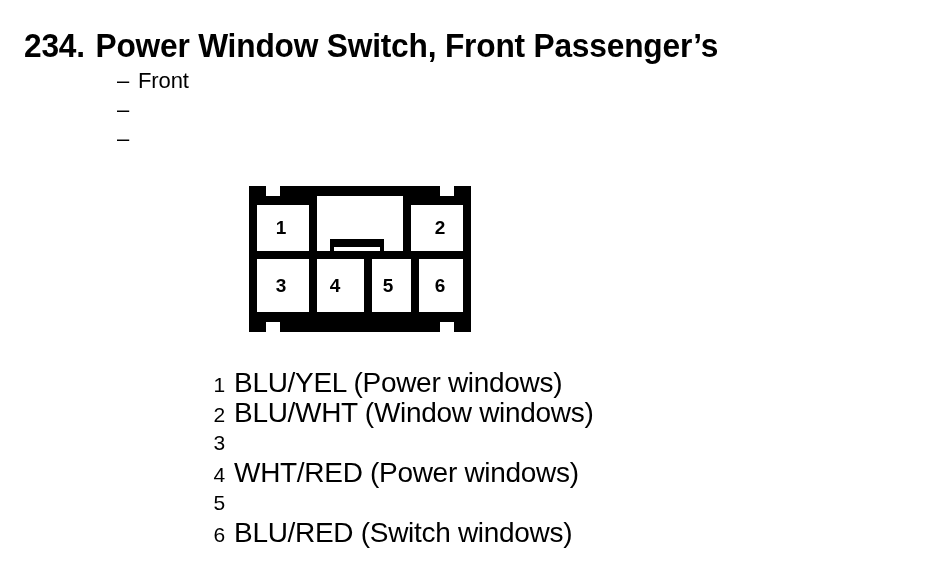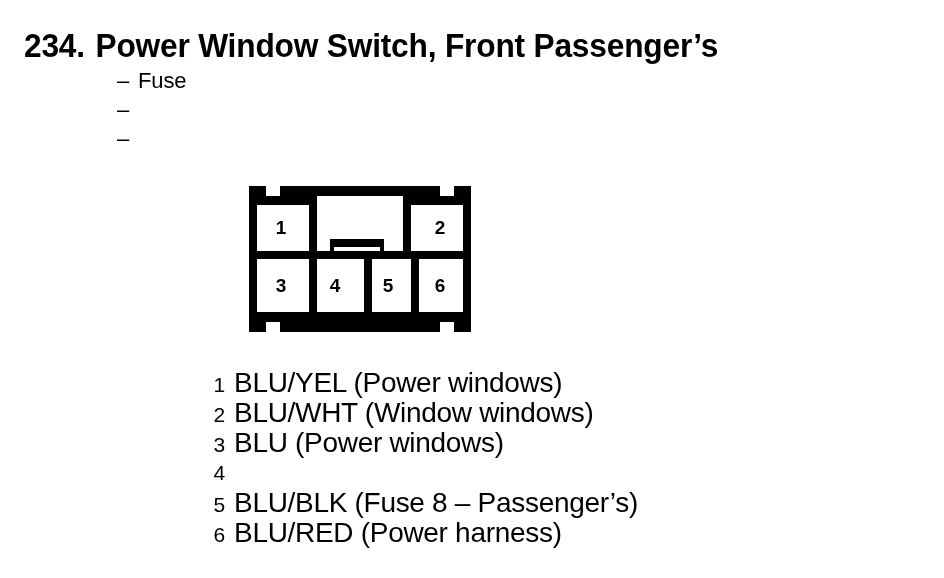--- a/index.html
+++ b/index.html
@@ -119,21 +119,21 @@
 
 <div id="title-block">
   <div id="page-title">
     <span id="title-number">234.</span><span>Power Window Switch, Front Passenger’s</span>
   </div>
 </div>
 
 <div id="attributes-list">
   <div class="attribute-row">
     <span class="attribute-dash">–</span>
-    <span class="attribute-text">Fuse</span>
+    <span class="attribute-text">Front</span>
   </div>
   <div class="attribute-row">
     <span class="attribute-dash">–</span>
   </div>
   <div class="attribute-row">
     <span class="attribute-dash">–</span>
   </div>
 </div>
 
 <div id="connector-diagram">
@@ -200,26 +200,25 @@
   <div class="pin-legend-row">
     <span class="pin-legend-number">1</span>
     <span class="pin-legend-desc">BLU/YEL (Power windows)</span>
   </div>
   <div class="pin-legend-row">
     <span class="pin-legend-number">2</span>
     <span class="pin-legend-desc">BLU/WHT (Window windows)</span>
   </div>
   <div class="pin-legend-row">
     <span class="pin-legend-number">3</span>
-    <span class="pin-legend-desc">BLU (Power windows)</span>
   </div>
   <div class="pin-legend-row">
     <span class="pin-legend-number">4</span>
+    <span class="pin-legend-desc">WHT/RED (Power windows)</span>
   </div>
   <div class="pin-legend-row">
     <span class="pin-legend-number">5</span>
-    <span class="pin-legend-desc">BLU/BLK (Fuse 8 – Passenger’s)</span>
   </div>
   <div class="pin-legend-row">
     <span class="pin-legend-number">6</span>
-    <span class="pin-legend-desc">BLU/RED (Power harness)</span>
+    <span class="pin-legend-desc">BLU/RED (Switch windows)</span>
   </div>
 </div>
 
 </body></html>

